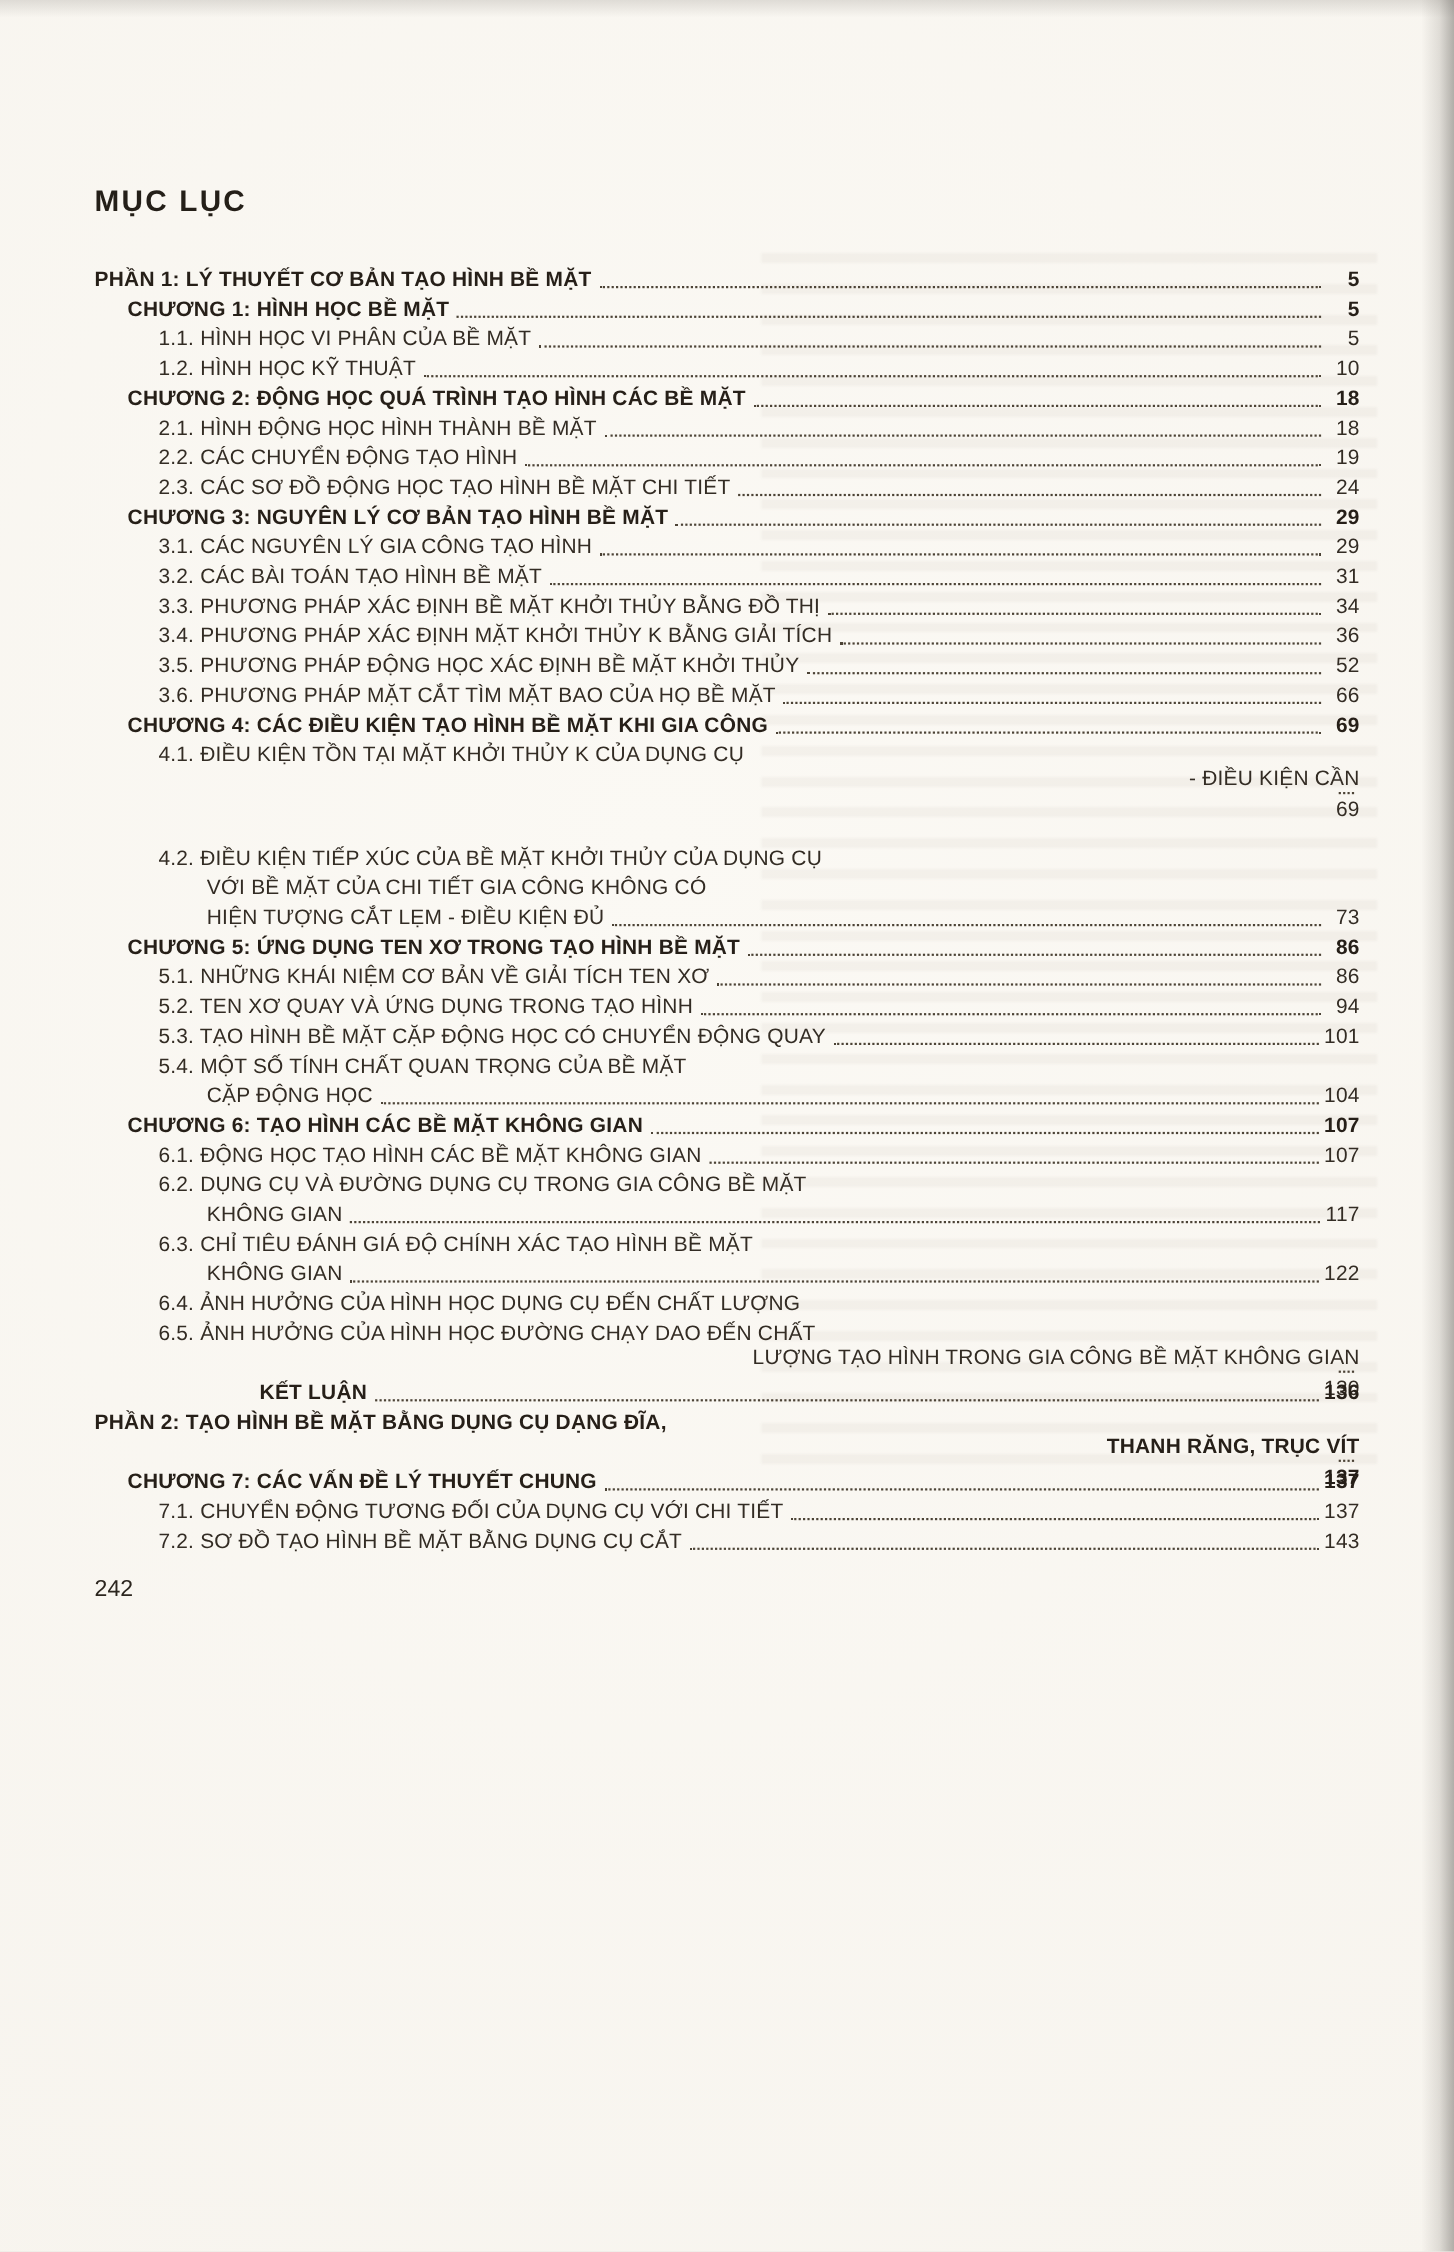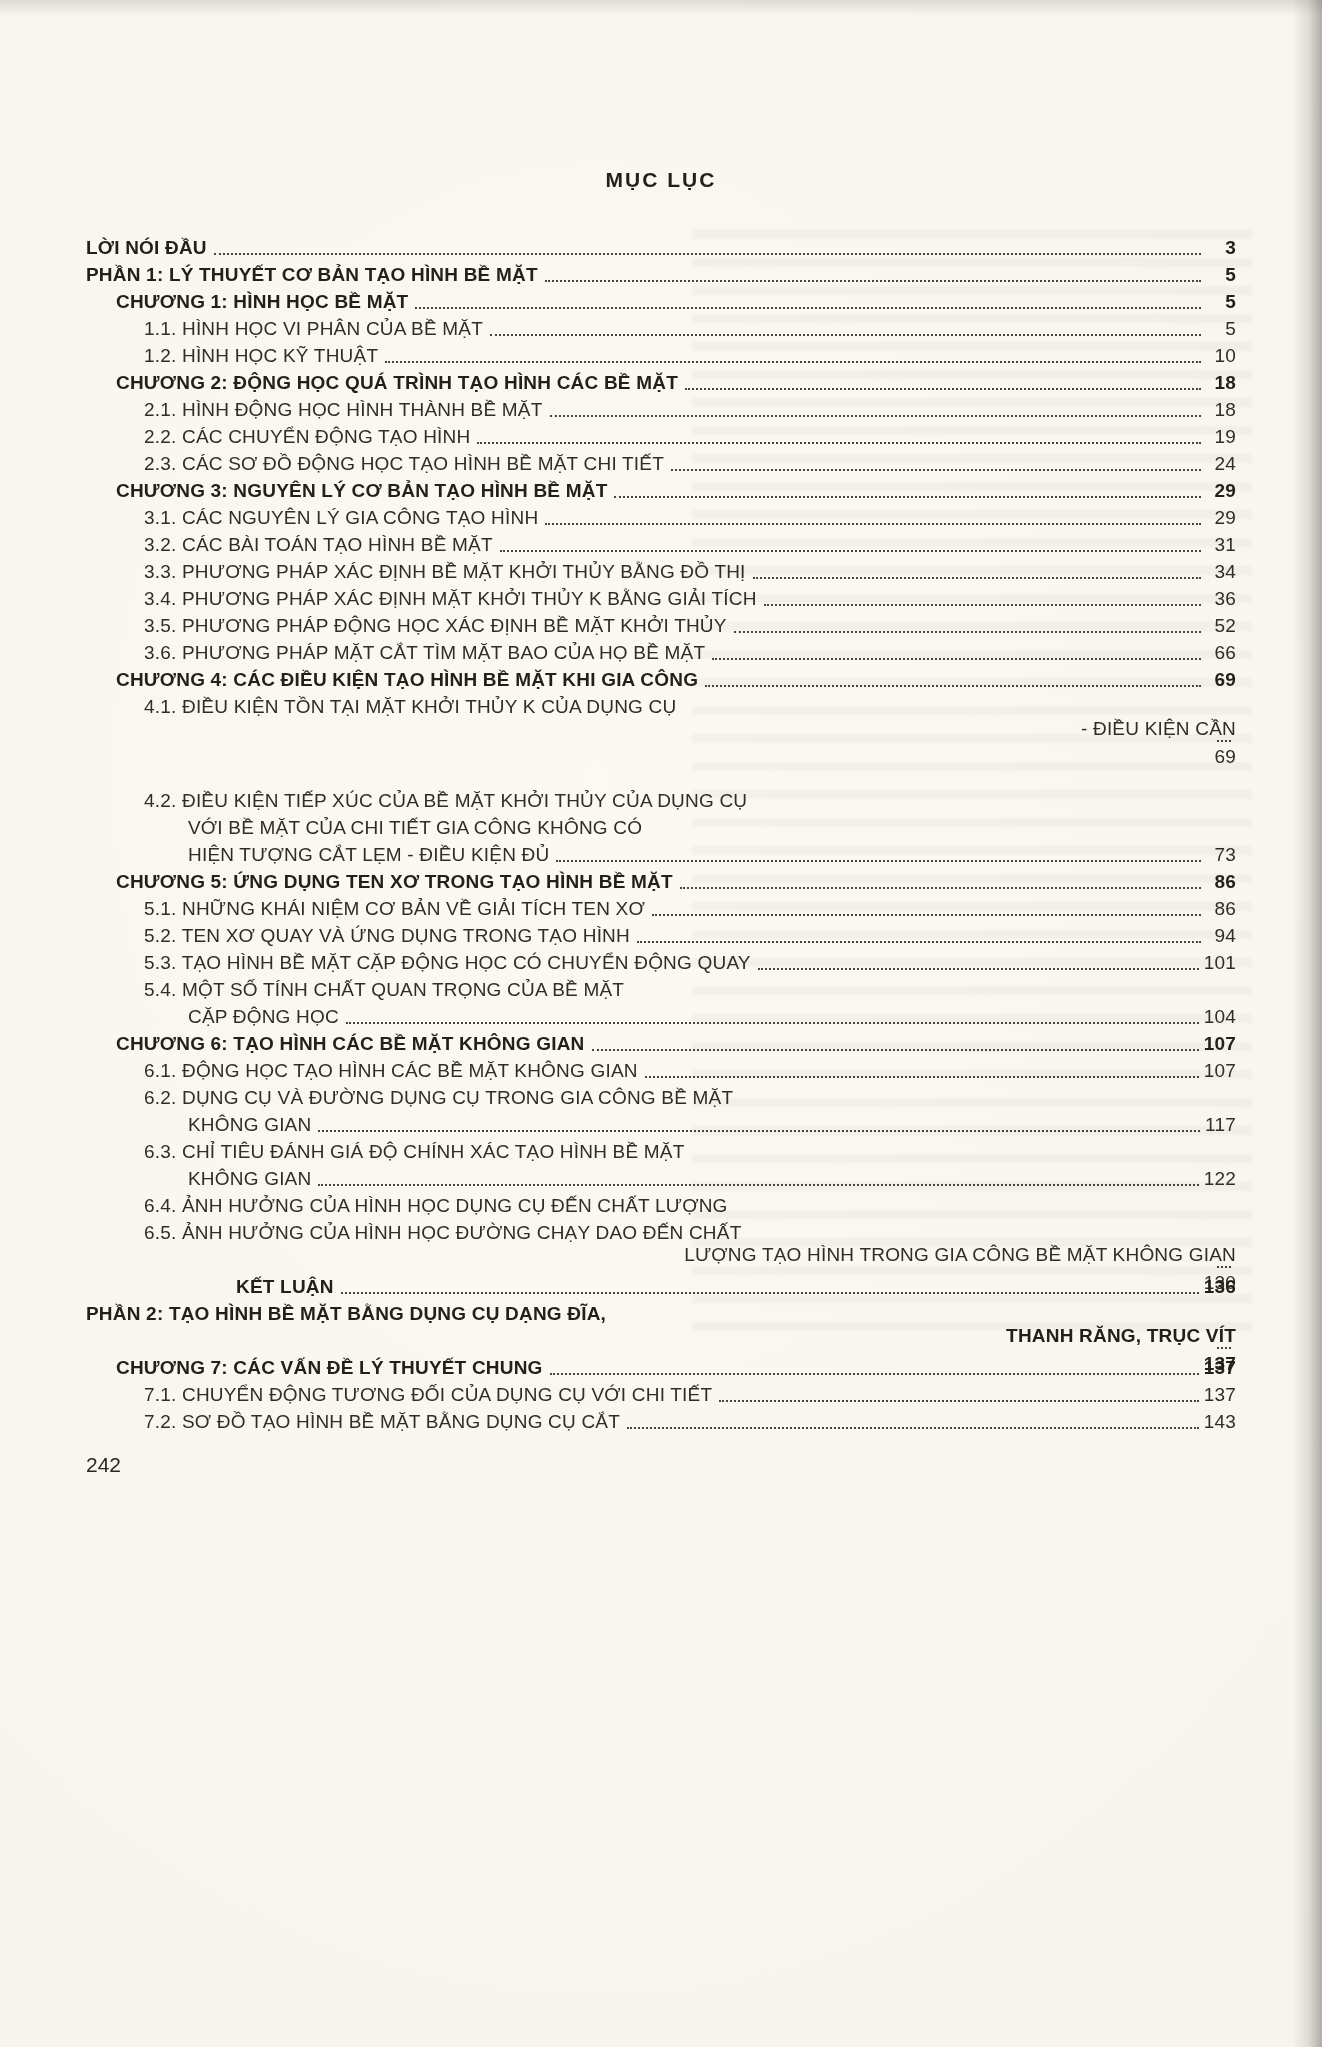--- a/index.html
+++ b/index.html
@@ -49,22 +49,22 @@
     pointer-events: none;
   }
   .page {
     position: absolute;
     inset: 0;
     padding: 168px 86px 0 86px;
     box-sizing: border-box;
   }
   .title {
     margin: 0 0 40px 0;
-    text-align: center;
-    font-size: 21px;
+    text-align: left;
+    font-size: 27px;
     font-weight: 700;
     letter-spacing: 2px;
     color: #241f18;
   }
   .toc { width: 100%; }
   .row {
     display: flex;
     align-items: flex-end;
     height: 27px;
     font-size: 19px;
@@ -99,25 +99,20 @@
 <body>
 
 <div class="scan">
   <div class="showthrough"></div>
 
   <div class="page">
     <h1 class="title">MỤC LỤC</h1>
 
     <div class="toc" id="toc">
         <div class="row b" style="padding-left: 0px;">
-    <span class="txt">LỜI NÓI ĐẦU</span>
-    <span class="leader"></span>
-    <span class="pg">3</span>
-  </div>
-        <div class="row b" style="padding-left: 0px;">
     <span class="txt">PHẦN 1: LÝ THUYẾT CƠ BẢN TẠO HÌNH BỀ MẶT</span>
     <span class="leader"></span>
     <span class="pg">5</span>
   </div>
         <div class="row b" style="padding-left: 30px;">
     <span class="txt">CHƯƠNG 1: HÌNH HỌC BỀ MẶT</span>
     <span class="leader"></span>
     <span class="pg">5</span>
   </div>
         <div class="row" style="padding-left: 58px;">

